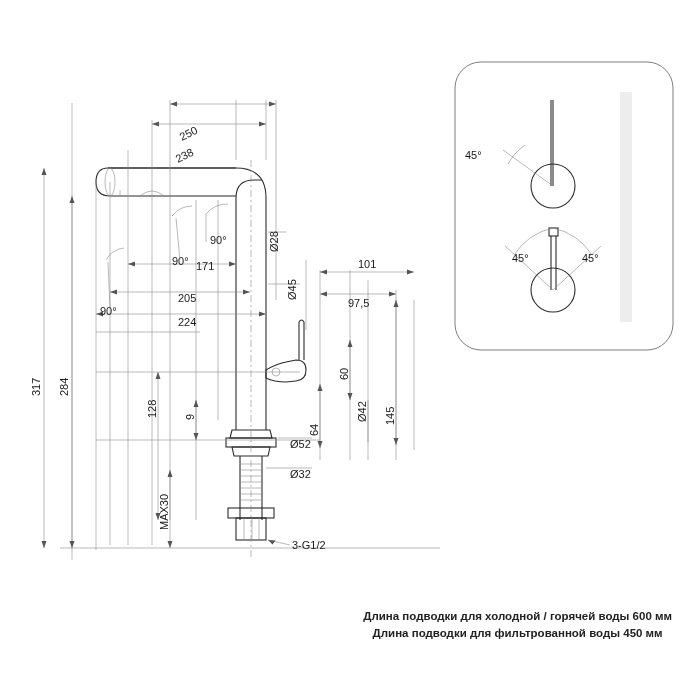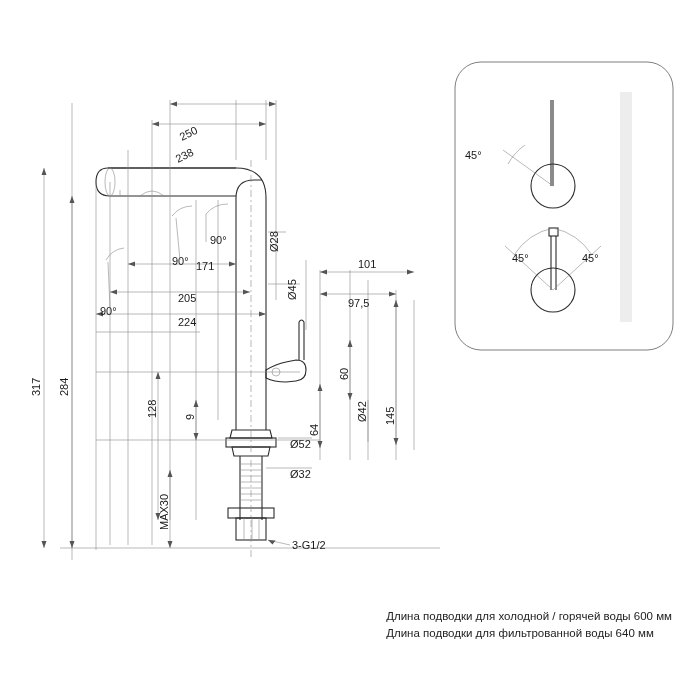--- a/index.html
+++ b/index.html
@@ -52,24 +52,25 @@
     fill: #ffffff;
   }
   .grip {
     fill: #ededed;
     stroke: none;
   }
   .notes {
     position: absolute;
     right: 28px;
     bottom: 58px;
-    text-align: left;
+    text-align: center;
     line-height: 17px;
     font-size: 11.5px;
     color: #222;
+    font-weight: bold;
   }
   .notes div {
     white-space: nowrap;
   }
 </style>
 </head>
 <body>
 
 <div id="sheet">
 
@@ -277,16 +278,16 @@
 
       <path class="thin" d="M 106 260 A 24 24 0 0 1 124 248"></path>
       <text class="dim-text" x="100" y="315">90°</text>
       <line class="thin" x1="110" y1="308" x2="108" y2="262"></line>
     </g>
 
   </svg>
 
   <div class="notes">
     <div>Длина подводки для холодной / горячей воды 600 мм</div>
-    <div>Длина подводки для фильтрованной воды 640 мм</div>
+    <div>Длина подводки для фильтрованной воды 450 мм</div>
   </div>
 
 </div>
 
 </body></html>

